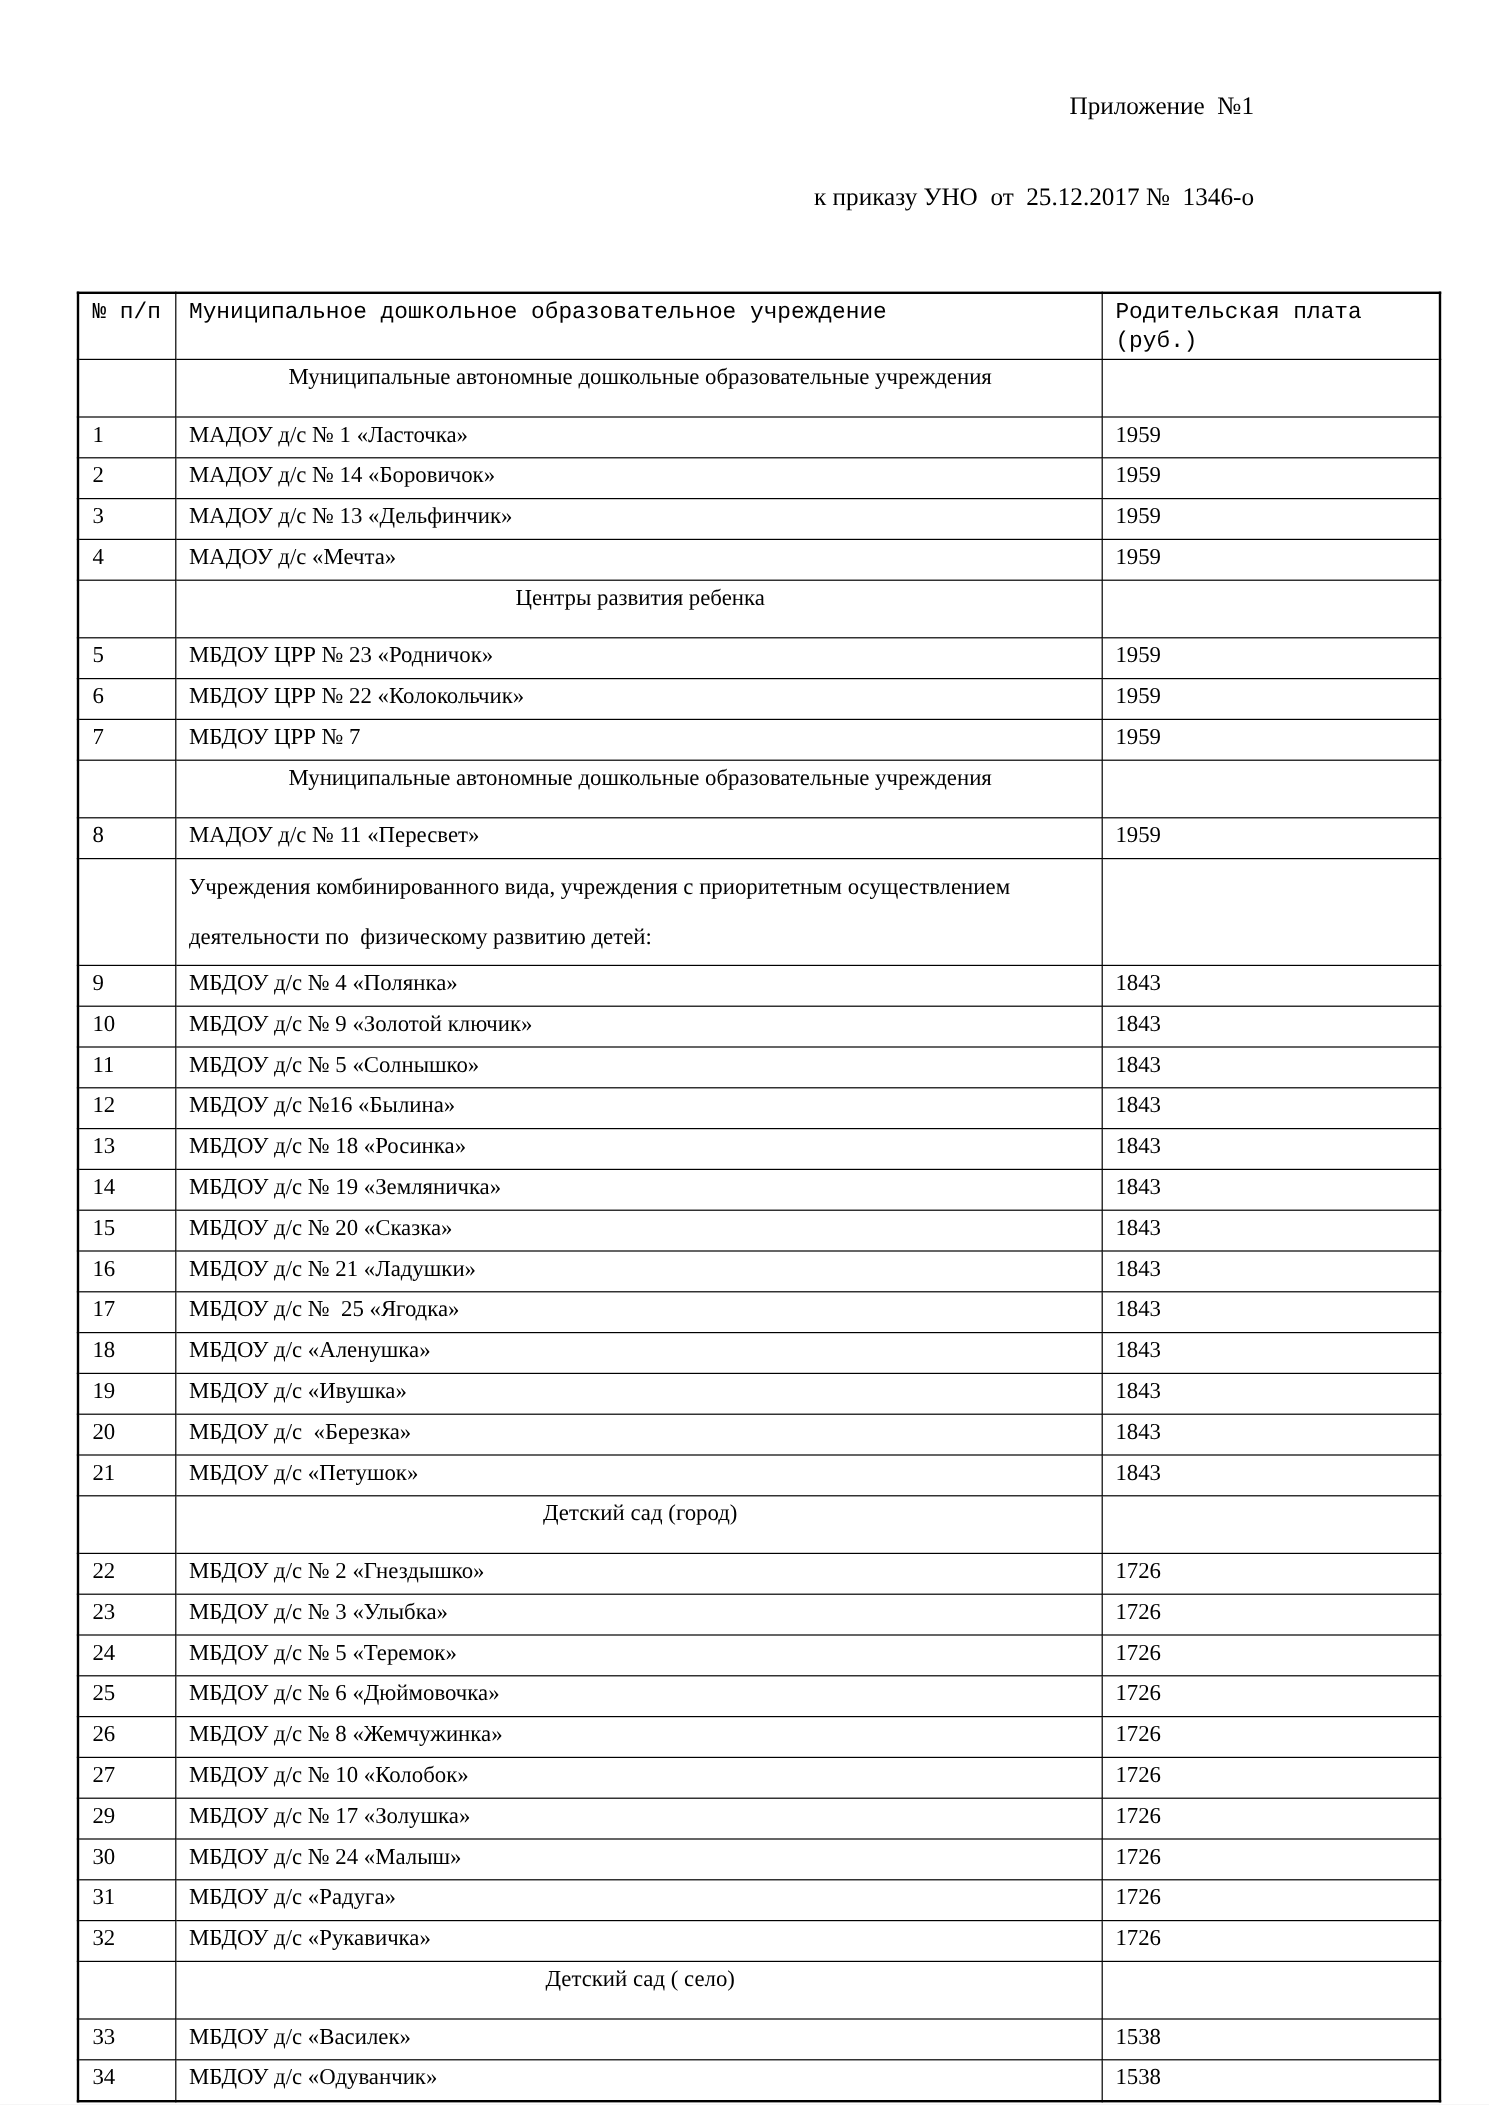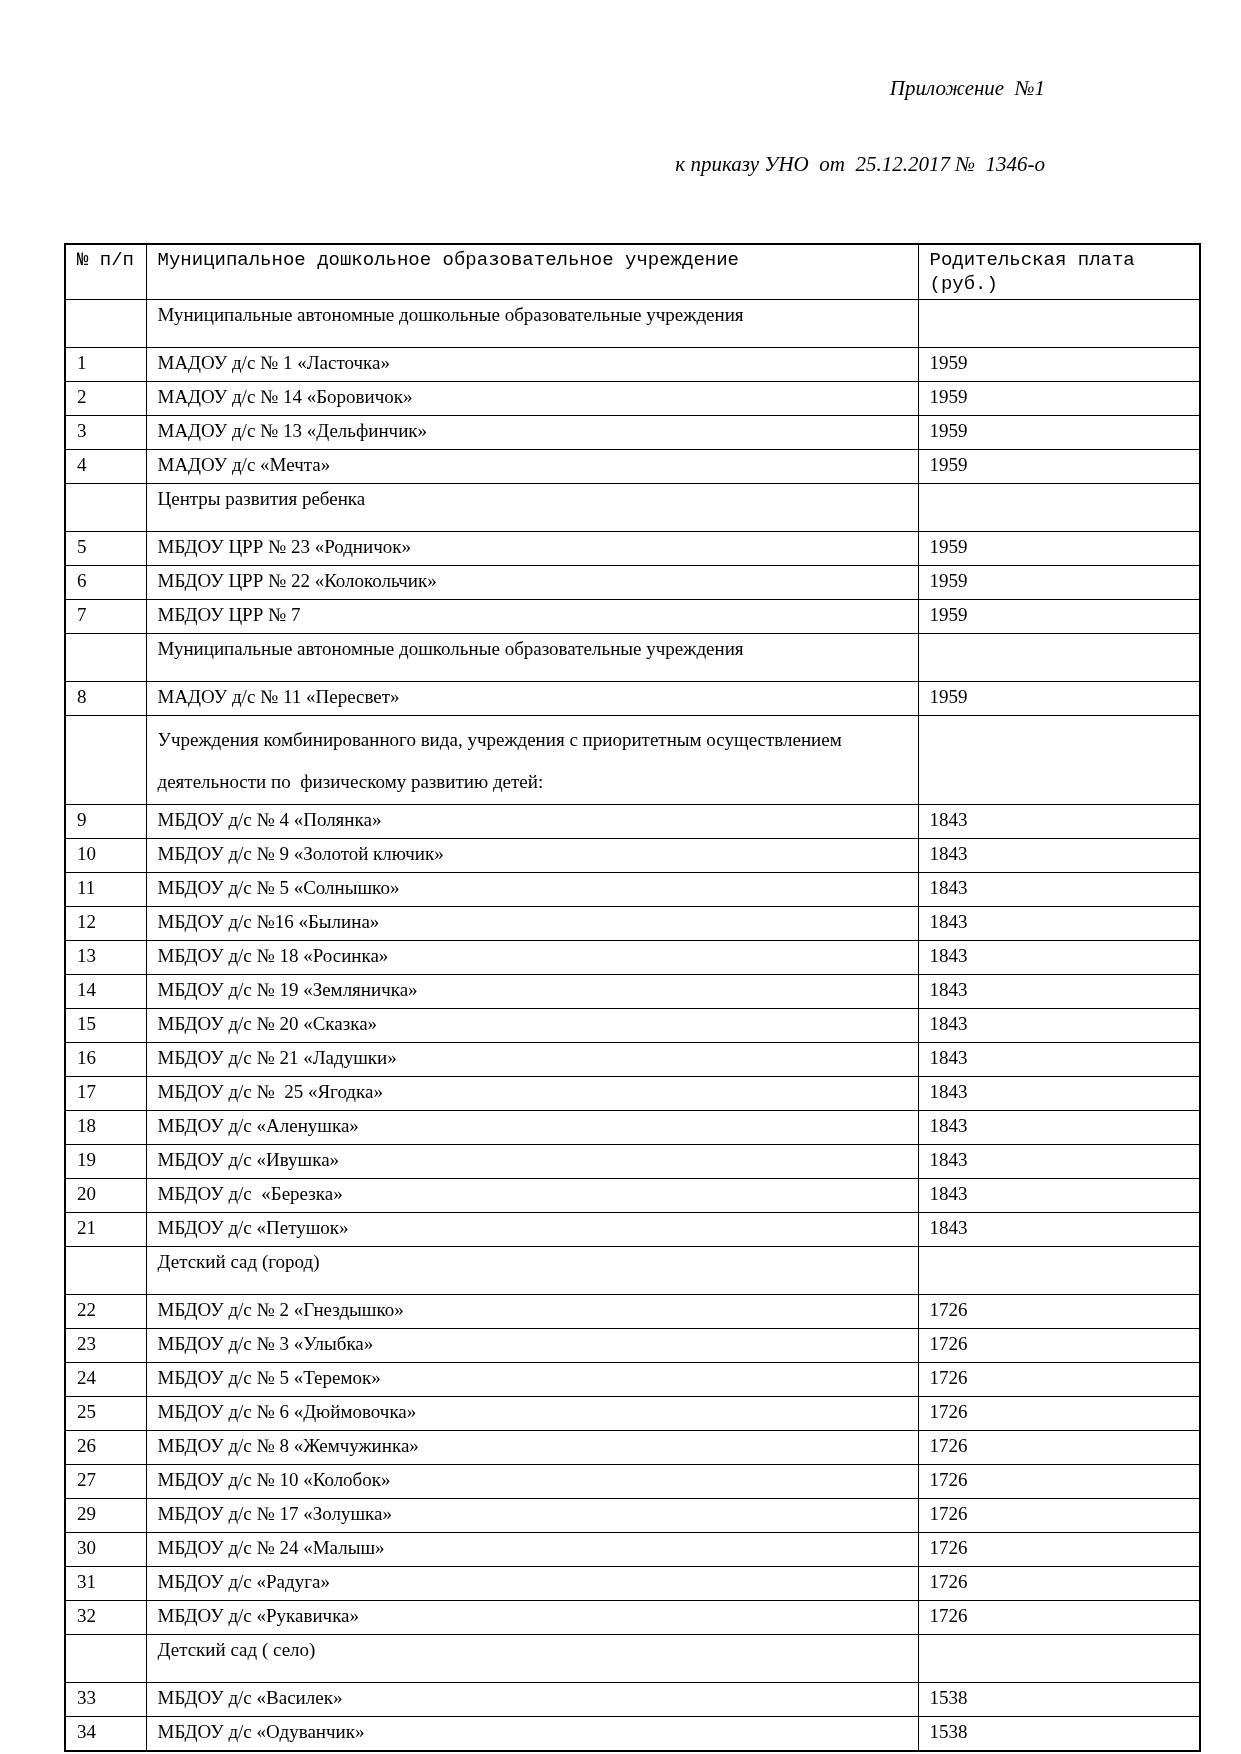--- a/index.html
+++ b/index.html
@@ -13,21 +13,20 @@
     font-family: "Liberation Serif", "DejaVu Serif", serif;
     color: #000000;
     overflow: hidden;
   }
   .doc-header {
     text-align: right;
     padding-right: 196px;
     font-size: 21px;
     line-height: 1.2;
     white-space: pre-wrap;
-    font-style: italic;
   }
   .doc-header .line2 { }
 
   table.fees {
     border-collapse: collapse;
     table-layout: fixed;
     width: 1135px;
     margin: 15px 0 0 64px;
     border: 2px solid #000;
   }
@@ -38,21 +37,21 @@
     border: 1px solid #000;
     vertical-align: top;
     padding: 3px 8px 2px 11px;
     font-size: 19px;
     line-height: 1.3;
     white-space: pre-wrap;
     overflow: hidden;
   }
   tr.head td { height: 24px; font-family: Liberation Mono, monospace; }
   tr.item td { height: 28px; }
-  tr.section td { height: 42px; }
+  tr.section td { height: 42px; text-align: center; }
   tr.section2 td { height: 80px; }
   tr.section2 td.c-name { line-height: 2.2; }
 </style>
 </head>
 <body>
 
 <div class="page">
 
   <div class="doc-header">
     <div class="line1">Приложение  №1</div>

